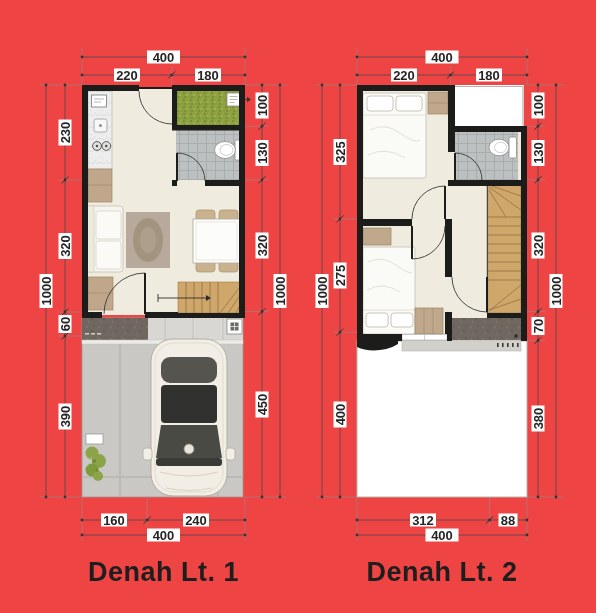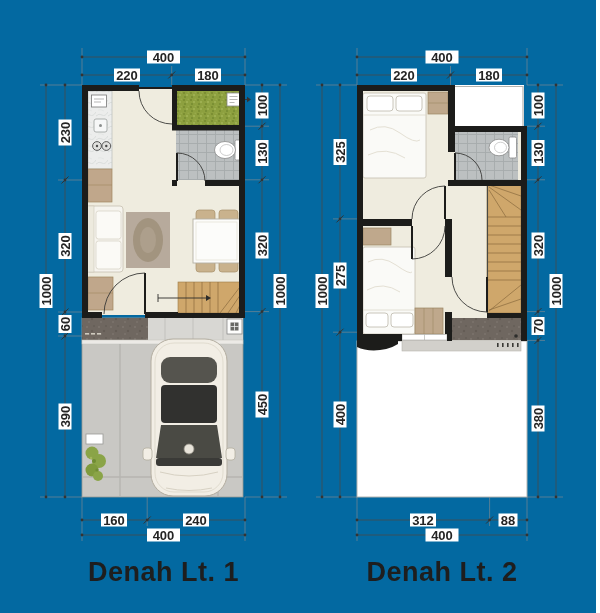--- a/index.html
+++ b/index.html
@@ -1,16 +1,16 @@
 <!DOCTYPE html>
 <html><head>
 <meta charset="utf-8">
 <style>
   html,body{margin:0;padding:0;background:#ffffff;}
-  .canvas{position:relative;width:596px;height:613px;background:#0369a1;overflow:hidden;}
+  .canvas{position:relative;width:596px;height:613px;background:#ef4444;overflow:hidden;}
   svg{display:block;}
   .dim{font-family:"Liberation Sans",sans-serif;font-size:13px;font-weight:700;fill:#242424;}
   .title{font-family:"Liberation Sans",sans-serif;font-size:27px;font-weight:700;fill:#1e1e1e;letter-spacing:.5px;}
   .dimline{stroke:#4a4a4a;stroke-width:.8;fill:none;}
   .witness{stroke:#8d8d8d;stroke-width:.6;fill:none;}
   .dot{fill:#333;}
   .tick{stroke:#333;stroke-width:1;}
   .dimbg{fill:#ffffff;}
   .wall{fill:#1c1c1a;}
   .doorarc{stroke:#3a3a38;stroke-width:.9;fill:none;}

